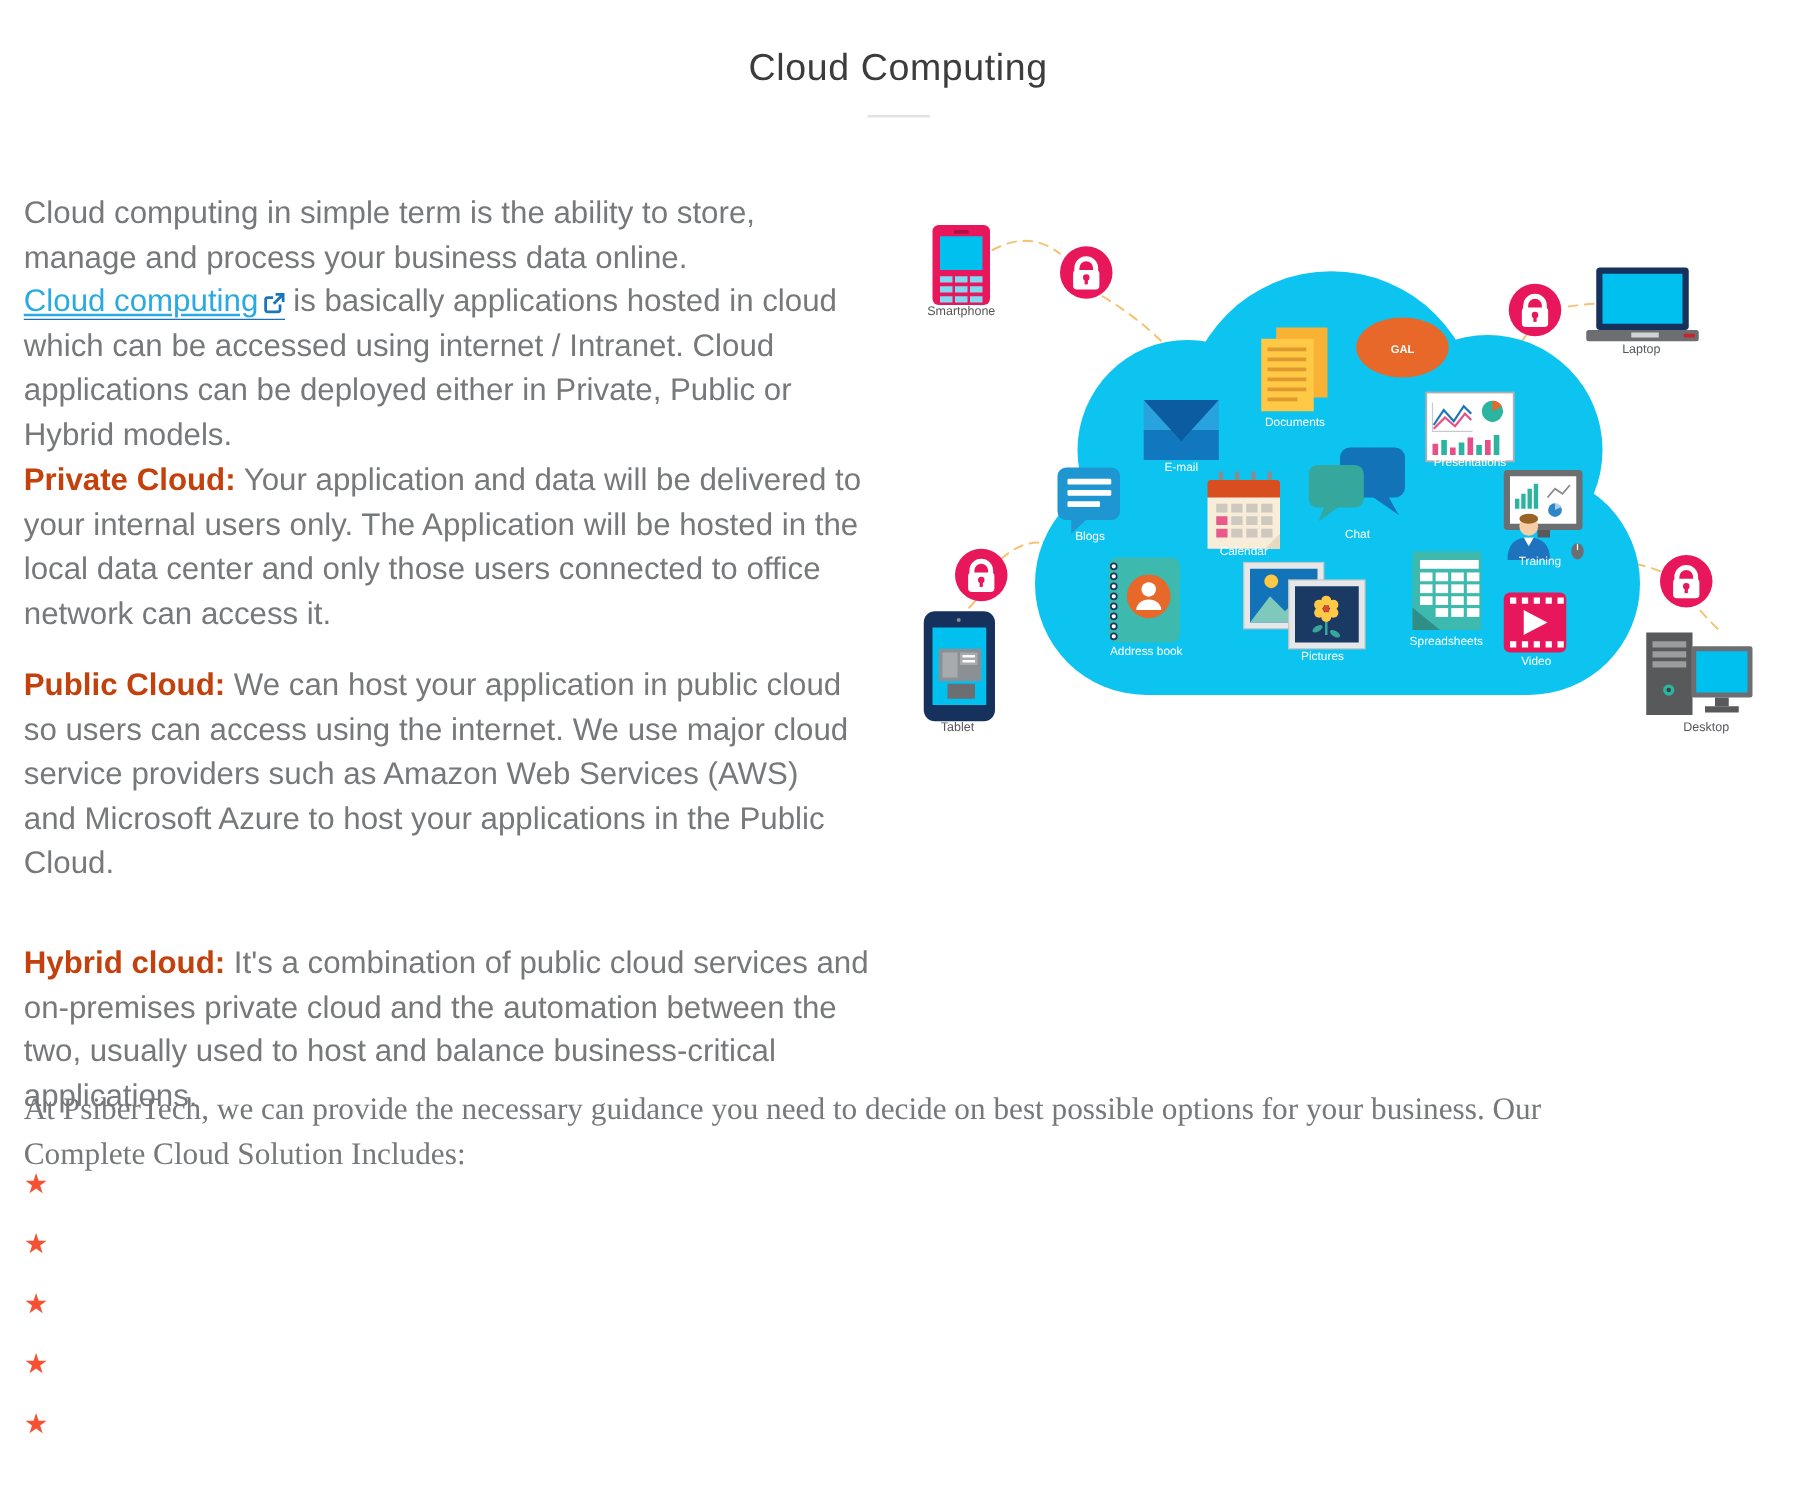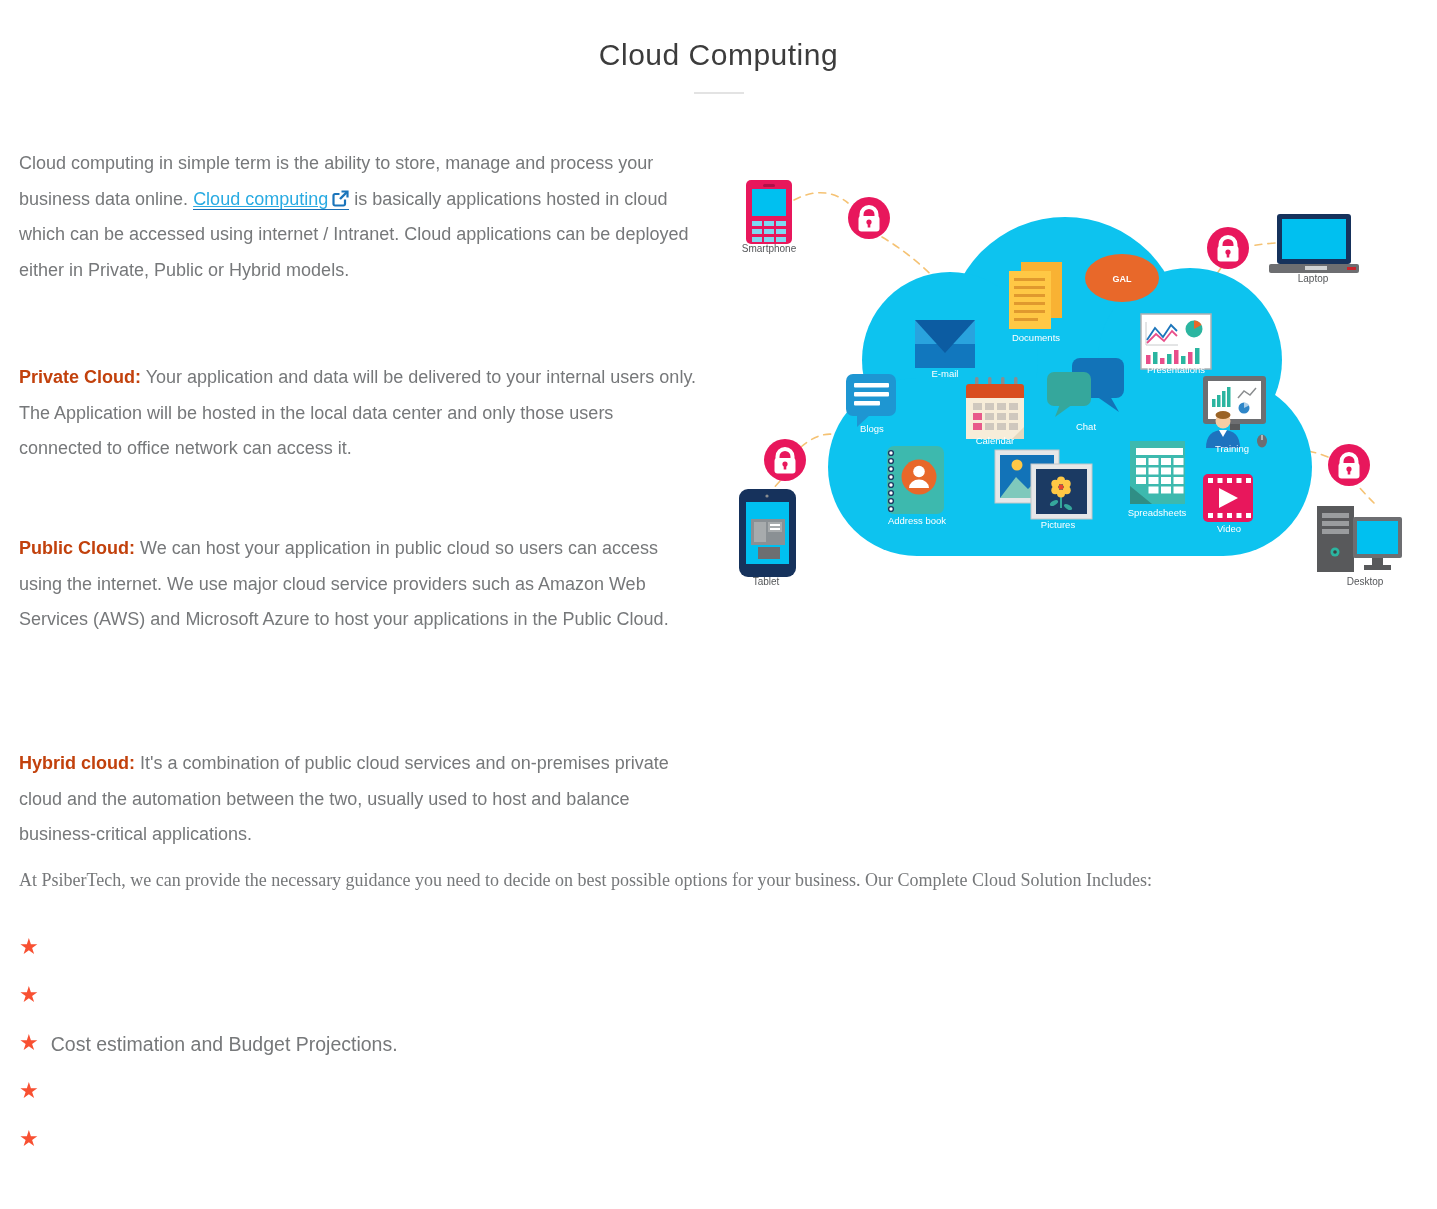--- a/index.html
+++ b/index.html
@@ -9,21 +9,21 @@
   }
   .page-title{
     position:absolute;top:38px;left:0;width:100%;text-align:center;margin:0;
     font-size:30px;font-weight:400;color:#3c3c3c;letter-spacing:.5px;
   }
   .title-divider{
     position:absolute;top:92px;left:50%;transform:translateX(-50%);
     width:50px;height:0;border-top:2px solid #e3e3e3;
   }
   .para{
-    position:absolute;left:19px;font-size:18px;line-height:35.5px;color:#76787a;
+    position:absolute;left:19px;font-size:25px;line-height:35.5px;color:#76787a;
   }
   .intro{top:128px;width:672px;}
   .section-private{top:342px;width:678px;}
   .section-public{top:521px;width:668px;margin-top:10px;}
   .section-hybrid{top:728px;width:690px;}
   .closing{top:845px;width:1282px;font-family:Liberation Serif, serif;}
   .section-label{color:#c2410c;font-weight:bold;}
   a.inline-link{
     color:#29abe2;text-decoration:underline;border-bottom:1px solid #1a6fb5;
     cursor:pointer;white-space:nowrap;
@@ -68,21 +68,20 @@
 
 <ul class="solution-list">
   <li>
       <span class="star-bullet">★</span>
     </li>
   <li>
       <span class="star-bullet">★</span>
     </li>
   <li>
       <span class="star-bullet">★</span>
-      <span>Cost estimation and Budget Projections.</span>
     </li>
   <li>
       <span class="star-bullet">★</span>
     </li>
   <li>
       <span class="star-bullet">★</span>
     </li>
 </ul>
 
 <svg class="illustration" width="717" height="450" viewBox="720 160 717 450">

